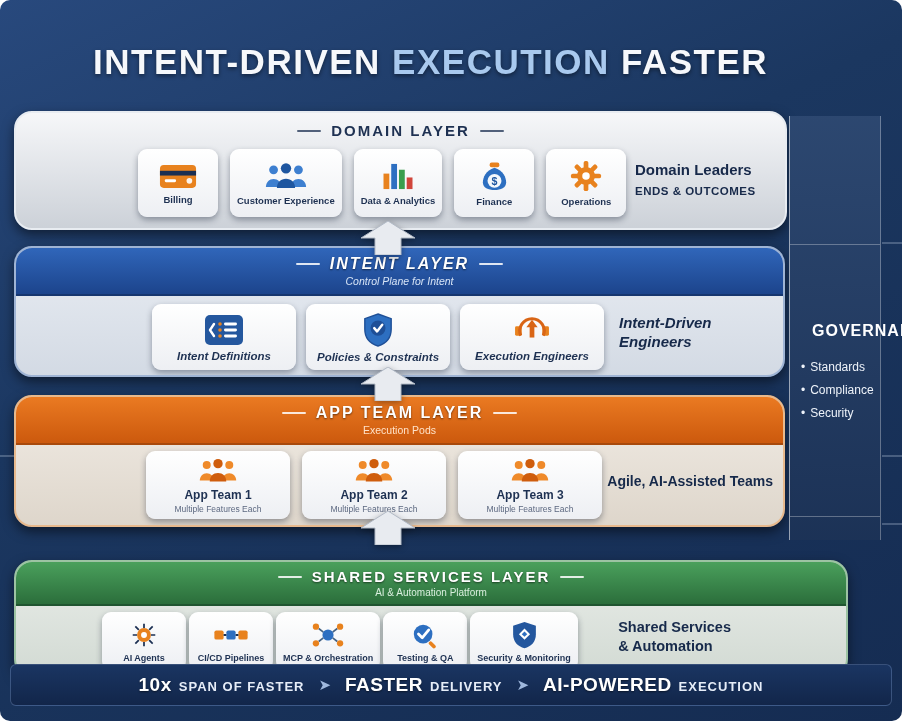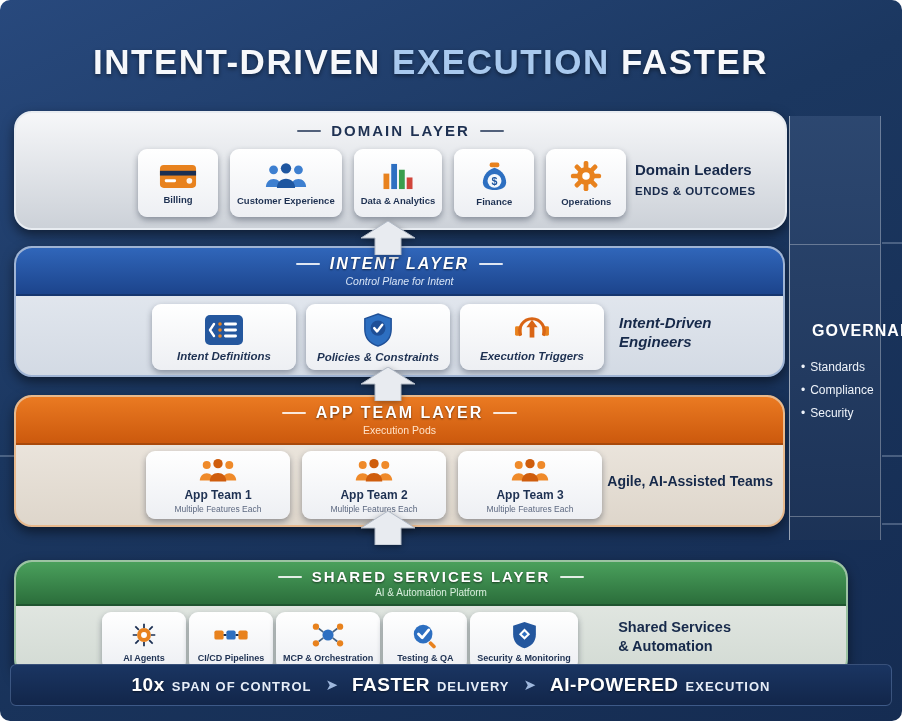--- a/index.html
+++ b/index.html
@@ -213,21 +213,21 @@
       <div class="card intent-card">
         <span class="icon-box">
             <svg width="40" height="32" viewBox="0 0 40 34">
           <rect x="2" y="13" width="7" height="10" rx="1.5" fill="#e8821e"></rect>
           <rect x="31" y="13" width="7" height="10" rx="1.5" fill="#e8821e"></rect>
           <path d="M8 23 a13 13 0 1 1 24 0" fill="none" stroke="#d96516" stroke-width="3.2"></path>
           <polygon points="20,6 26,14 14,14" fill="#d96516"></polygon>
           <rect x="17.5" y="13" width="5" height="12" fill="#d96516"></rect>
         </svg>
           </span>
-        <span class="card-label">Execution Triggers</span>
+        <span class="card-label">Execution Engineers</span>
       </div>
     </div>
 
     <div class="intent-side">Intent-Driven Engineers</div>
   </div>
 
   <div class="layer app-layer">
     <div class="band-head app-head">
       <div class="layer-heading">APP TEAM LAYER</div>
       <div class="band-sub">Execution Pods</div>
@@ -387,21 +387,21 @@
   </svg>
 
   <div class="tick" style="left:882px; top:242px; width:20px;"></div>
   <div class="tick" style="left:882px; top:455px; width:20px;"></div>
   <div class="tick" style="left:882px; top:523px; width:20px;"></div>
   <div class="tick" style="left:0; top:455px; width:14px;"></div>
 
   <div class="footer">
     <span class="item">
       <span class="strong">10x</span>
-      <span class="rest">SPAN OF CONTROL</span>
+      <span class="rest">SPAN OF FASTER</span>
     </span>
     <span class="sep">➤</span>
     <span class="item">
       <span class="strong">FASTER</span>
       <span class="rest">DELIVERY</span>
     </span>
     <span class="sep">➤</span>
     <span class="item">
       <span class="strong">AI-POWERED</span>
       <span class="rest">EXECUTION</span>

